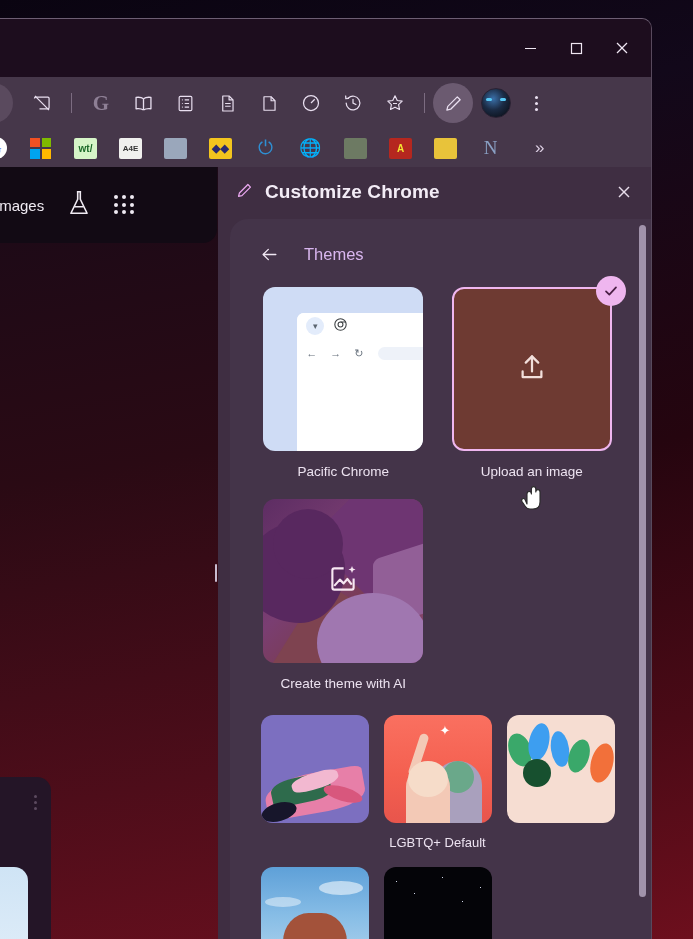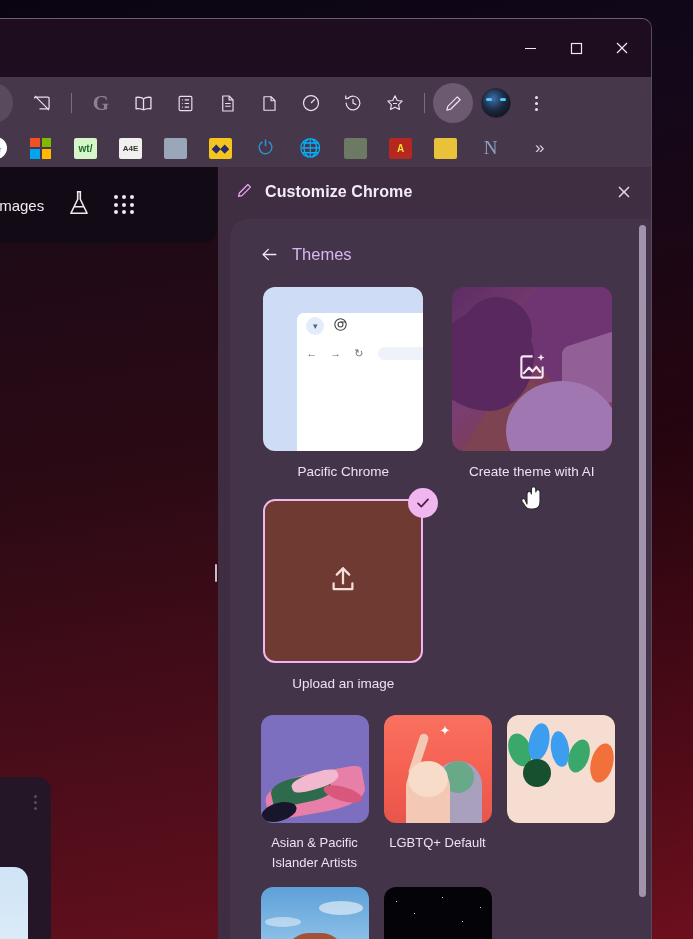--- a/index.html
+++ b/index.html
@@ -115,33 +115,33 @@
   }
 
   
   #sidepanel {
     position: absolute; right: 0; top: 0; bottom: 0; width: 433px;
     background: #3f2e42;
   }
   #sp-header {
     height: 50px; display:flex; align-items:center; padding: 0 14px 0 18px; gap: 12px;
   }
-  #sp-header .title { color:#f3ecf6; font-size:16px; font-weight:600; letter-spacing:.1px; flex:1; }
+  #sp-header .title { color:#f3ecf6; font-size:19px; font-weight:600; letter-spacing:.1px; flex:1; }
   .pencil { color:#e9a7ef; }
   .sp-close { color:#e7dcea; width:26px; height:26px; display:flex; align-items:center; justify-content:center; }
 
   #sp-body {
     position: absolute; left: 12px; right: 0px; top: 52px; bottom: 0;
     background: #443449; border-top-left-radius: 18px; border-top-right-radius: 0px;
     overflow: hidden;
   }
   #sp-scrollarea { position:absolute; inset:0 14px 0 0; overflow:hidden; }
   #sp-inner { padding: 18px 22px 0 30px; }
 
-  #sp-nav { display:flex; align-items:center; gap:13px; height: 34px; margin-bottom: 16px; }
+  #sp-nav { display:flex; align-items:center; gap:25px; height: 34px; margin-bottom: 16px; }
   #sp-nav .back { color:#f0e7f3; display:flex; }
   #sp-nav .hd { color:#d9b6ef; font-size:16.5px; font-weight:500; }
 
   .grid2 { display:grid; grid-template-columns: 1fr 1fr; gap: 18px 22px; }
   .tcell { display:flex; flex-direction:column; align-items:center; }
   .tthumb { width: 160px; height: 164px; border-radius: 12px; position: relative; overflow: hidden; }
   .tlabel { margin-top: 11px; color:#ece2f0; font-size:13.5px; text-align:center; line-height:19px; }
 
   
   .prev-default { background:#cfdcf5; }
@@ -496,71 +496,69 @@
                       <span>←</span>
                       <span>→</span>
                       <span>↻</span>
                       <span class="omni"></span>
                     </div>
                   </div>
                 </div>
                 <div class="tlabel">Pacific Chrome</div>
               </div>
 
+              <div class="tcell upload">
+                <div class="tthumb">
+                  <span class="upl-icon">
+                    <svg width="30" height="30" viewBox="0 0 24 24" fill="none" stroke="#f2dfdb" stroke-width="1.8" stroke-linecap="round" stroke-linejoin="round">
+                        <polyline points="4.5,15.5 4.5,20 19.5,20 19.5,15.5"></polyline>
+                        <line x1="12" y1="3.5" x2="12" y2="15.5"></line>
+                        <polyline points="7,8.5 12,3.5 17,8.5"></polyline>
+                      </svg>
+                  </span>
+                </div>
+                <span class="check-badge">
+                  <svg width="16" height="16" viewBox="0 0 24 24" fill="none" stroke="#4a2045" stroke-width="2.6" stroke-linecap="round" stroke-linejoin="round">
+                      <polyline points="4.5,12.5 9.5,17.5 19.5,6.5"></polyline>
+                    </svg>
+                </span>
+                <div class="tlabel">Upload an image</div>
+              </div>
+
               <div class="tcell">
                 <div class="tthumb prev-ai">
                   <span class="band"></span>
                   <span class="cube"></span>
                   <span class="cube2"></span>
                   <span class="blob1"></span>
                   <span class="blob1b"></span>
                   <span class="ell"></span>
                   <span class="aiicon">
                     <svg width="30" height="30" viewBox="0 0 24 24" fill="none" stroke="#f7e7f3" stroke-width="1.7" stroke-linejoin="round">
                       <path d="M20.5 11.5V19a1.5 1.5 0 0 1-1.5 1.5H5A1.5 1.5 0 0 1 3.5 19V5A1.5 1.5 0 0 1 5 3.5h7.5"></path>
                       <polyline points="5,17.5 9.5,12.5 12.5,15.5 15.5,12 19,16.5"></polyline>
                       <path d="M19.2 1.6l.8 2 2 .8-2 .8-.8 2-.8-2-2-.8 2-.8z" fill="#f7e7f3" stroke="none"></path>
                     </svg>
                   </span>
                 </div>
                 <div class="tlabel">Create theme with AI</div>
               </div>
 
-              <div class="tcell upload">
-                <div class="tthumb">
-                  <span class="upl-icon">
-                    <svg width="30" height="30" viewBox="0 0 24 24" fill="none" stroke="#f2dfdb" stroke-width="1.8" stroke-linecap="round" stroke-linejoin="round">
-                        <polyline points="4.5,15.5 4.5,20 19.5,20 19.5,15.5"></polyline>
-                        <line x1="12" y1="3.5" x2="12" y2="15.5"></line>
-                        <polyline points="7,8.5 12,3.5 17,8.5"></polyline>
-                      </svg>
-                  </span>
-                </div>
-                <span class="check-badge">
-                  <svg width="16" height="16" viewBox="0 0 24 24" fill="none" stroke="#4a2045" stroke-width="2.6" stroke-linecap="round" stroke-linejoin="round">
-                      <polyline points="4.5,12.5 9.5,17.5 19.5,6.5"></polyline>
-                    </svg>
-                </span>
-                <div class="tlabel">Upload an image</div>
-              </div>
-
             </div>
 
             <div class="grid3">
 
               <div class="acell">
                 <div class="athumb api">
                   <span class="s1"></span>
                     <span class="s2"></span>
                     <span class="s3"></span>
                     <span class="s4"></span>
                     <span class="s5"></span>
                 </div>
-                <div class="alabel" style="white-space:pre-line">Asian &amp; Pacific
-Islander Artists</div>
               </div>
 
               <div class="acell">
                 <div class="athumb lgb">
                   <span class="star">✦</span>
                     <span class="arm"></span>
                     <span class="p2"></span>
                     <span class="p2h"></span>
                     <span class="p1"></span>
                     <span class="p1h"></span>

